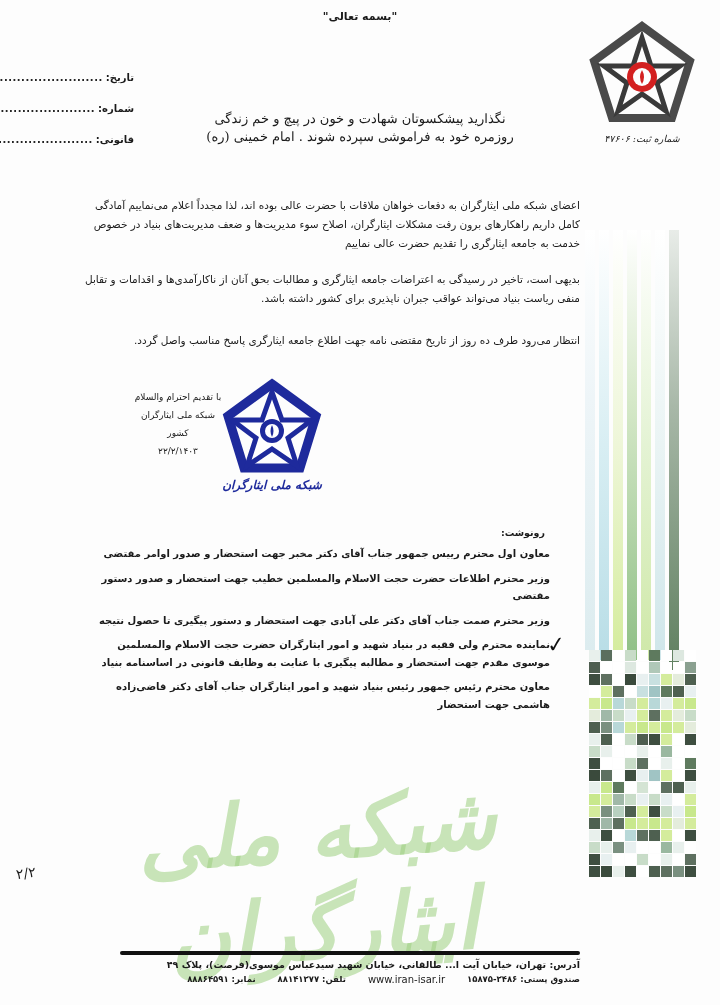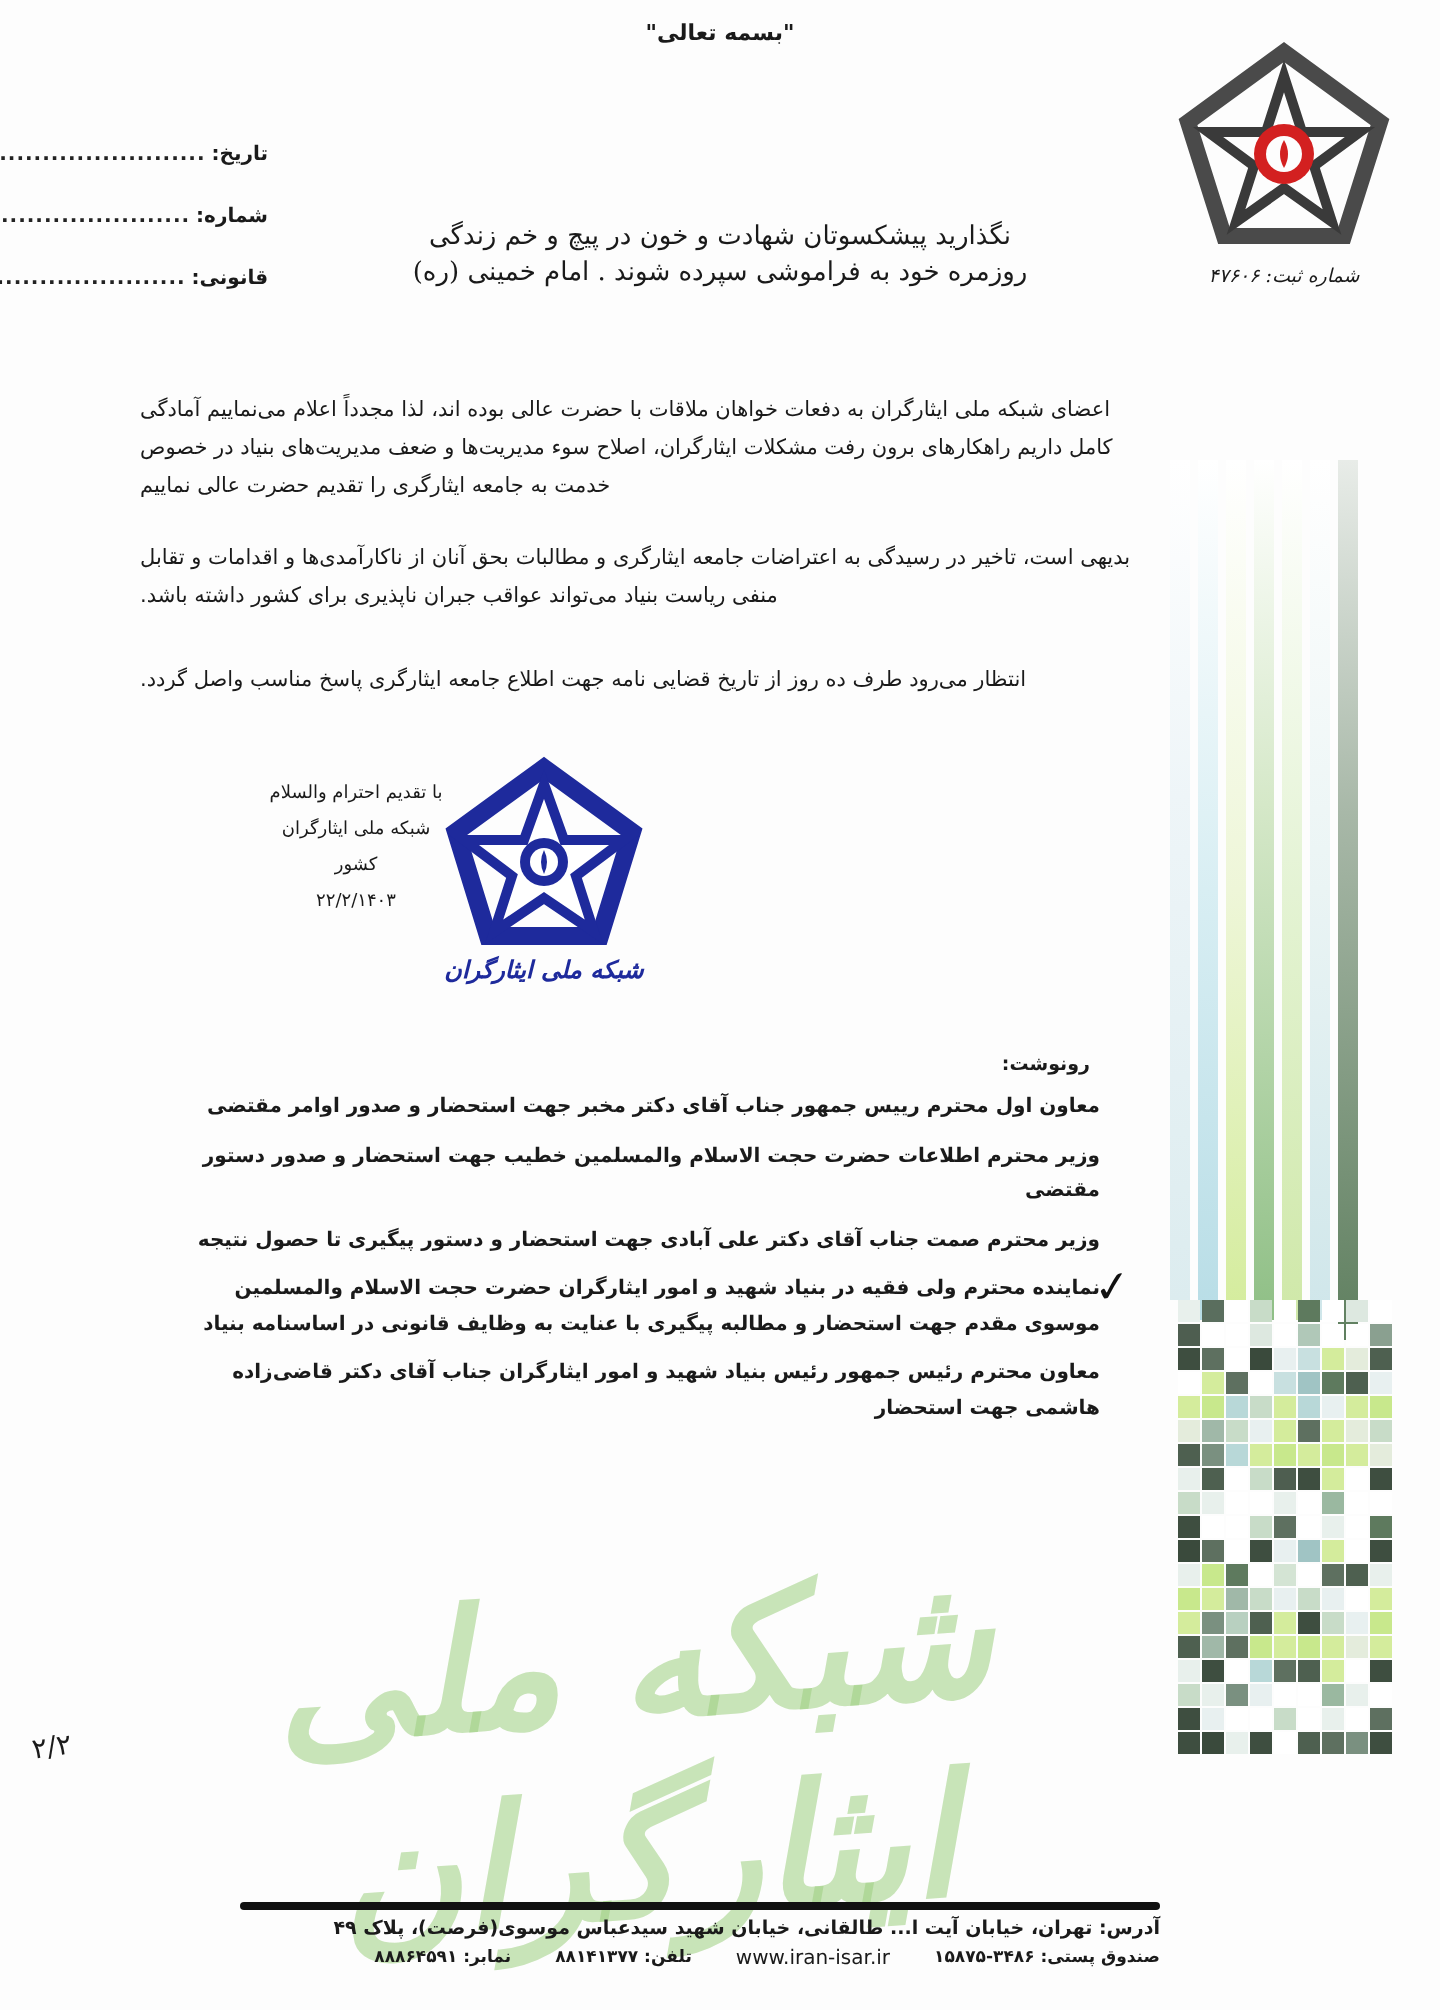--- a/index.html
+++ b/index.html
@@ -20,21 +20,21 @@
     .top-logo svg { display: block; margin: 0 auto; }
     .logo-caption { direction: rtl; text-align: center; font-family: "DejaVu Serif", serif; font-style: italic; font-size: 9.5px; line-height: 13px; margin-top: 2px; }
 
     
     .strip { position: absolute; left: 585px; top: 230px; width: 110px; height: 715px; }
     .strip .bar { position: absolute; top: 0; width: 10px; }
     .mosaic { position: absolute; left: 4px; top: 420px; display: grid; grid-template-columns: repeat(9, 11px); grid-auto-rows: 11px; gap: 1px; }
     .mosaic div { width: 11px; height: 11px; }
 
     
-    .body-text { position: absolute; left: 70px; width: 510px; direction: rtl; text-align: left; font-size: 10.5px; line-height: 19px; }
+    .body-text { position: absolute; left: 70px; width: 510px; direction: rtl; text-align: right; font-size: 10.5px; line-height: 19px; }
     .p1 { top: 196px; }
     .p2 { top: 270px; }
     .p3 { top: 331px; }
 
     
     .signature { position: absolute; left: 130px; top: 388px; width: 96px; direction: rtl; text-align: center; font-size: 9px; line-height: 18px; }
     .stamp { position: absolute; left: 222px; top: 378px; width: 100px; height: 125px; }
     .stamp-caption { direction: rtl; text-align: center; font-family: "DejaVu Serif", serif; font-style: italic; font-weight: bold; color: #1e2a9c; font-size: 12px; margin-top: -4px; }
 
     
@@ -281,21 +281,21 @@
         <div style="background:#fff"></div>
         <div style="background:#4e6050"></div>
         <div style="background:#5e7060"></div>
         <div style="background:#7a9080"></div>
         <div style="background:#3e4e40"></div>
     </div>
   </div>
 
   <div class="body-text p1">اعضای شبکه ملی ایثارگران به دفعات خواهان ملاقات با حضرت عالی بوده اند، لذا مجدداً اعلام می‌نماییم آمادگی کامل داریم راهکارهای برون رفت مشکلات ایثارگران، اصلاح سوء مدیریت‌ها و ضعف مدیریت‌های بنیاد در خصوص خدمت به جامعه ایثارگری را تقدیم حضرت عالی نماییم</div>
   <div class="body-text p2">بدیهی است، تاخیر در رسیدگی به اعتراضات جامعه ایثارگری و مطالبات بحق آنان از ناکارآمدی‌ها و اقدامات و تقابل منفی ریاست بنیاد می‌تواند عواقب جبران ناپذیری برای کشور داشته باشد.</div>
-  <div class="body-text p3">انتظار می‌رود طرف ده روز از تاریخ قضایی نامه جهت اطلاع جامعه ایثارگری پاسخ مناسب واصل گردد.</div>
+  <div class="body-text p3">انتظار می‌رود طرف ده روز از تاریخ مقتضی نامه جهت اطلاع جامعه ایثارگری پاسخ مناسب واصل گردد.</div>
 
   <div class="signature">
     <div>با تقدیم احترام والسلام</div>
     <div>شبکه ملی ایثارگران کشور</div>
     <div>۲۲/۲/۱۴۰۳</div>
   </div>
 
   <div class="stamp">
     <svg width="100" height="100" viewBox="0 0 100 100">
       <polygon points="50,6 94,38 78,90 22,90 6,38" fill="none" stroke="#1e2a9c" stroke-width="9" stroke-linejoin="miter"></polygon>

